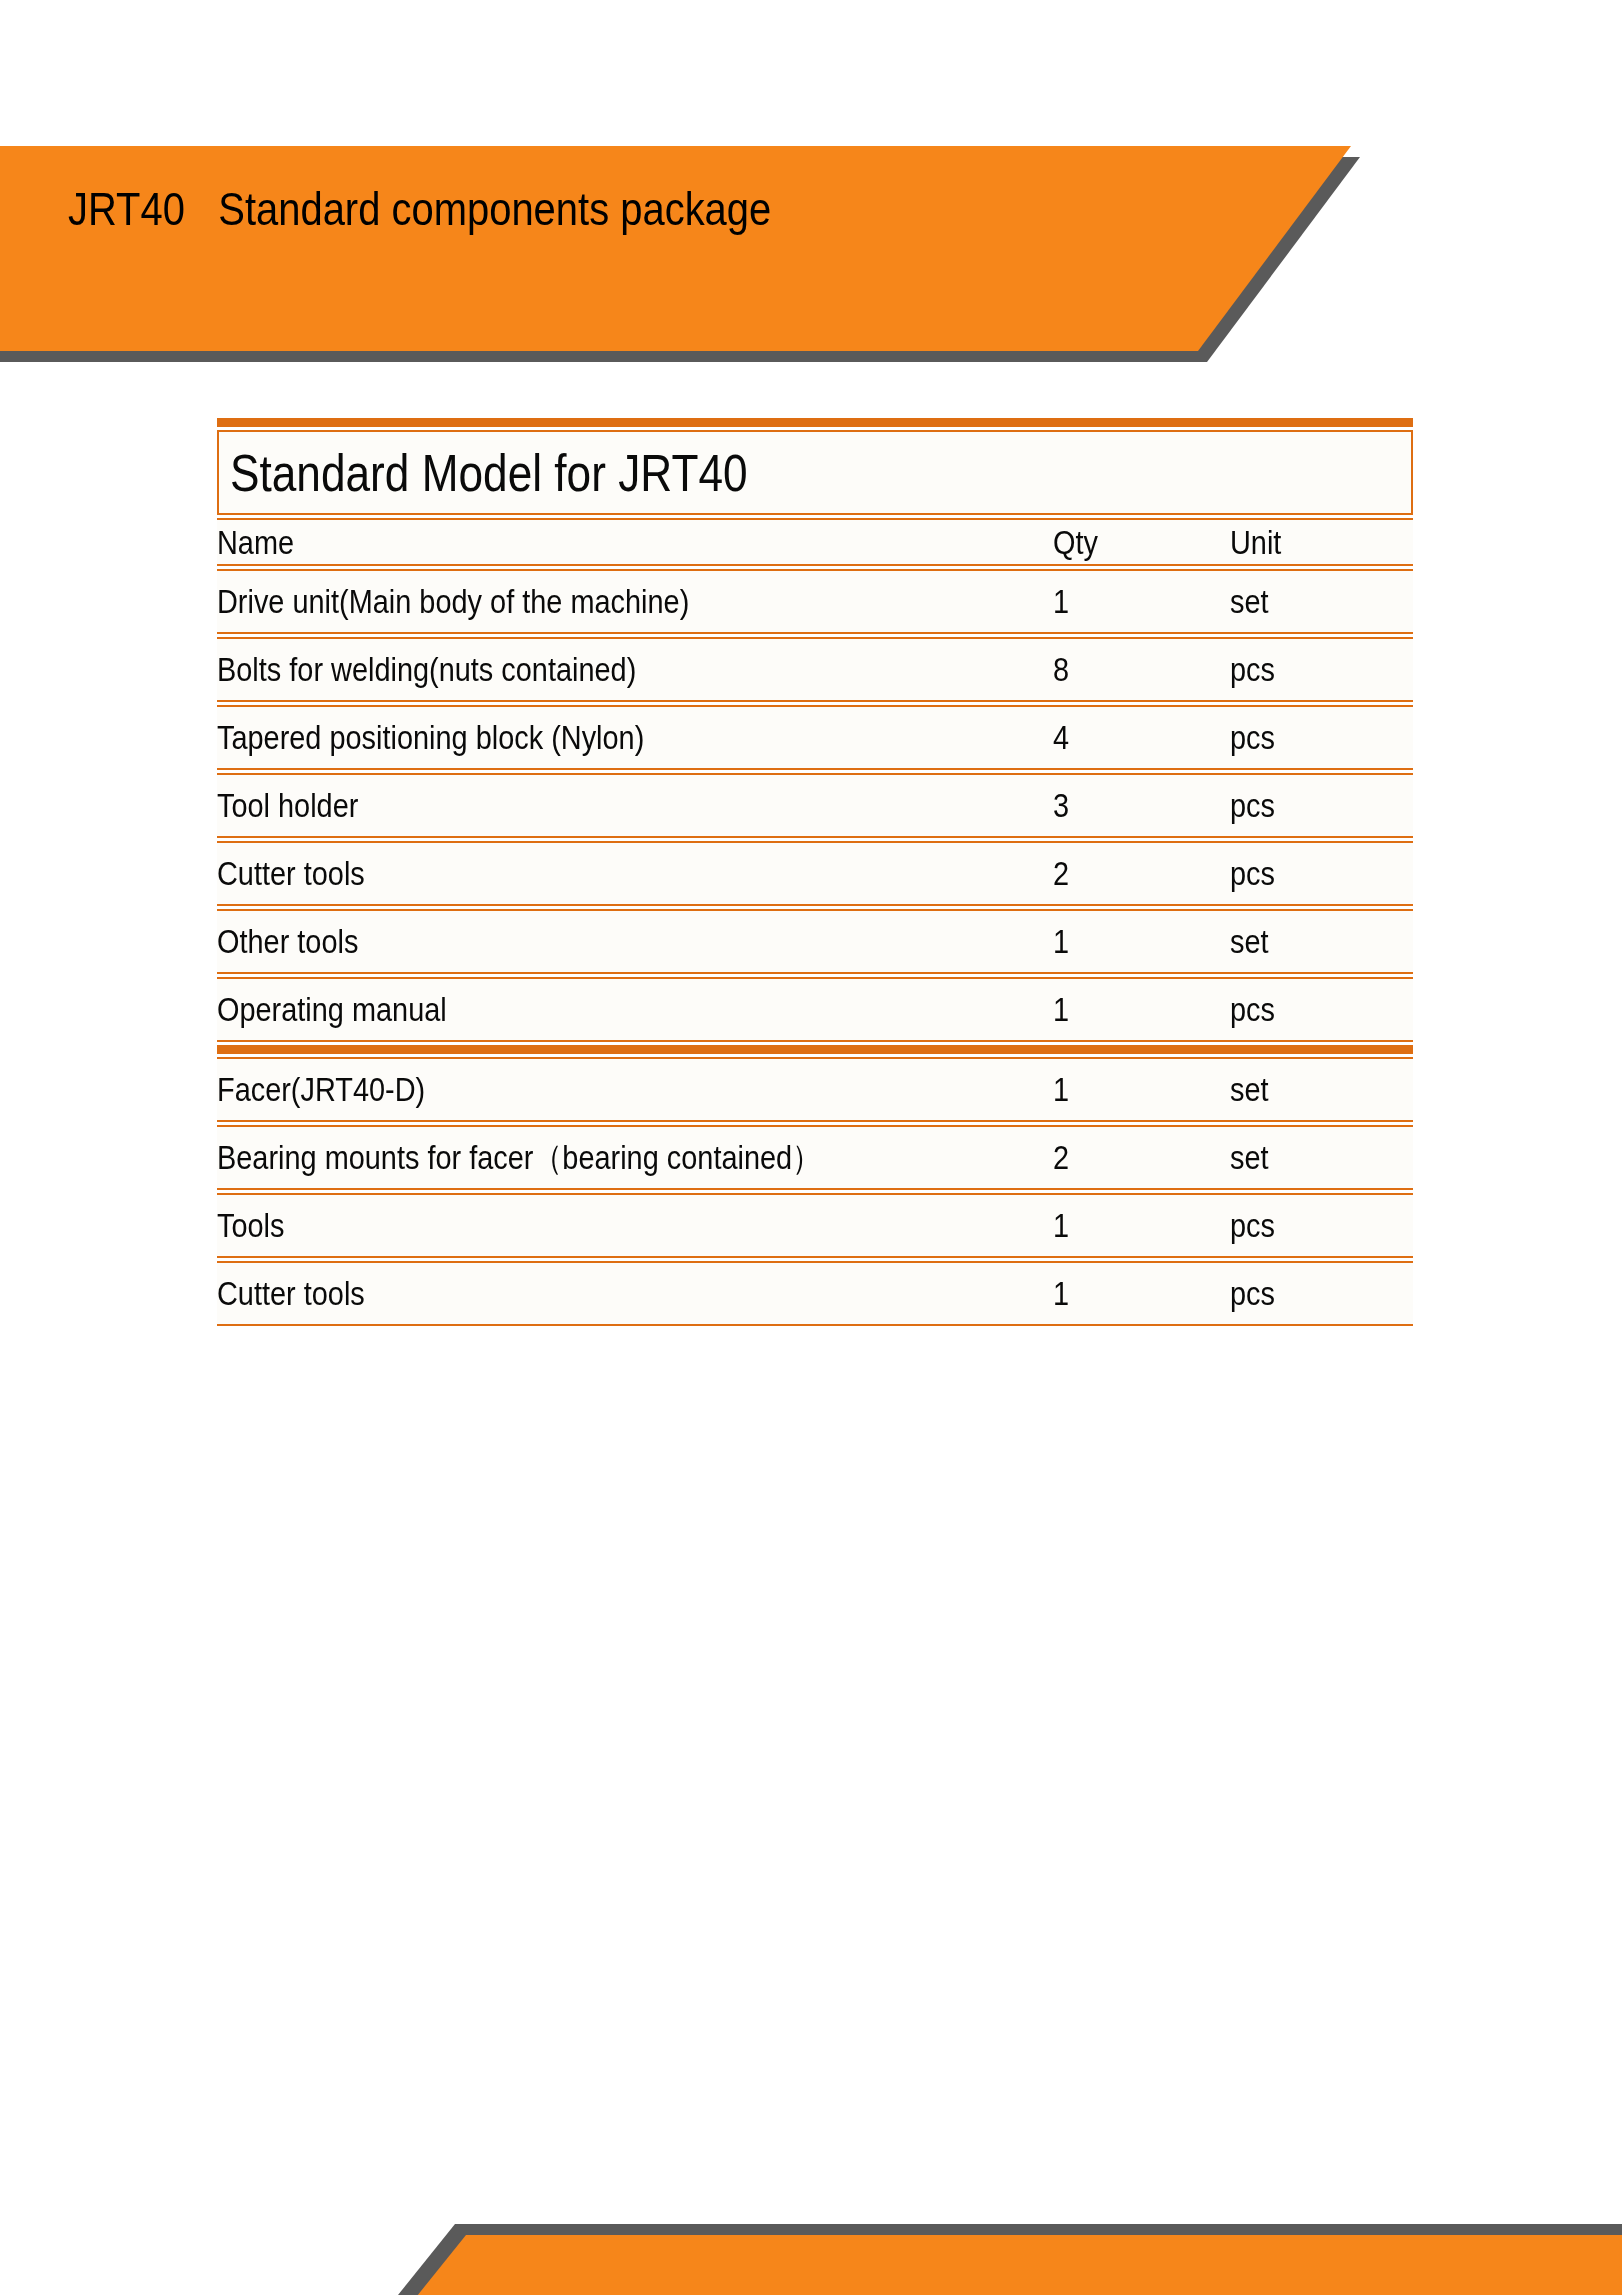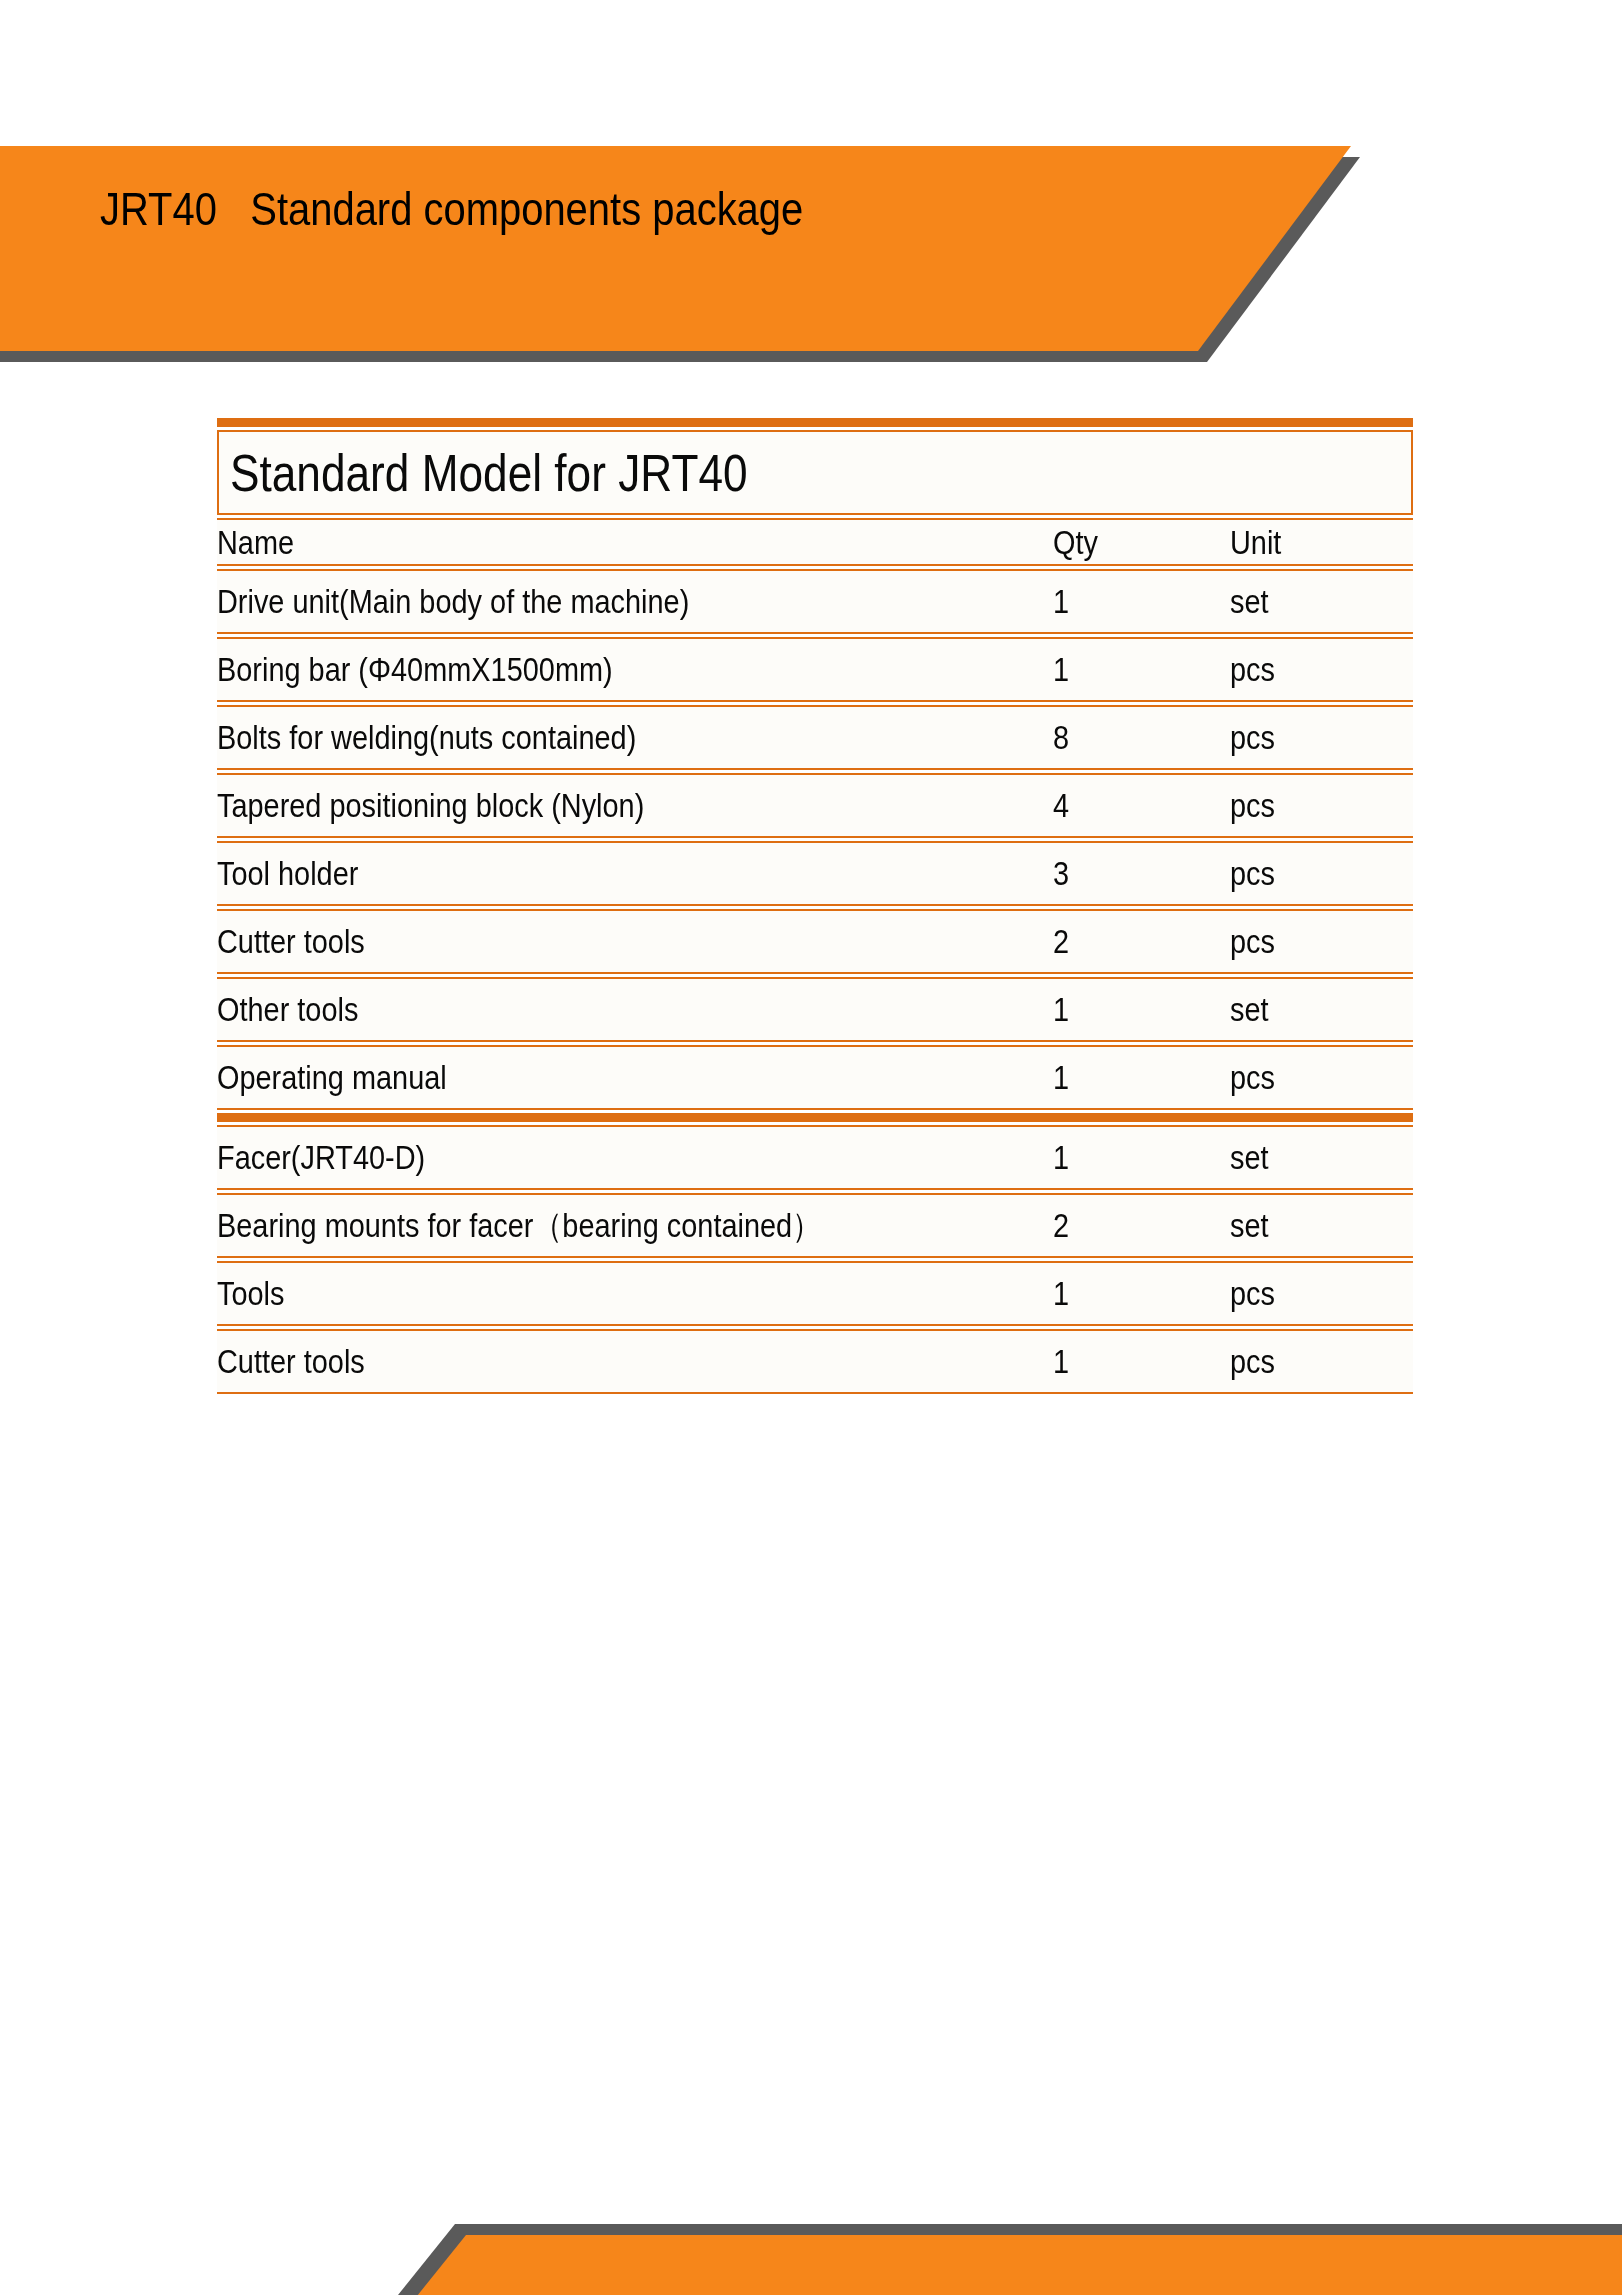--- a/index.html
+++ b/index.html
@@ -14,21 +14,21 @@
   
   .banner-shadow {
     position:absolute; left:0; top:157px; width:1360px; height:205px;
     background:#5a5a5a;
     clip-path:polygon(0 0, 1360px 0, 1207px 205px, 0 205px);
   }
   .banner {
     position:absolute; left:0; top:146px; width:1351px; height:205px;
     background:#f6861a;
     clip-path:polygon(0 0, 1351px 0, 1198px 205px, 0 205px);
-    box-sizing:border-box; padding:35px 0 0 100px;
+    box-sizing:border-box; padding:35px 0 0 68px;
   }
   .banner-title { font-size:47px; line-height:1.2; color:#000; }
 
   
   table.spec {
     position:absolute; left:217px; top:415px; width:1195px;
     border-collapse:separate; border-spacing:0 3.9px; table-layout:fixed;
   }
   table.spec td {
     box-sizing:border-box; background:#fdfcf9; padding:0;
@@ -92,25 +92,20 @@
       <td class="c-qty"><span class="cond">Qty</span></td>
       <td class="c-unit"><span class="cond">Unit</span></td>
     </tr>
 
     <tr class="data-row">
       <td class="c-name"><span class="cond">Drive unit(Main body of the machine)</span></td>
       <td class="c-qty"><span class="cond">1</span></td>
       <td class="c-unit"><span class="cond">set</span></td>
     </tr>
     <tr class="data-row">
-      <td class="c-name"><span class="cond">Boring bar (Φ40mmX1500mm)</span></td>
-      <td class="c-qty"><span class="cond">1</span></td>
-      <td class="c-unit"><span class="cond">pcs</span></td>
-    </tr>
-    <tr class="data-row">
       <td class="c-name"><span class="cond">Bolts for welding(nuts contained)</span></td>
       <td class="c-qty"><span class="cond">8</span></td>
       <td class="c-unit"><span class="cond">pcs</span></td>
     </tr>
     <tr class="data-row">
       <td class="c-name"><span class="cond">Tapered positioning block (Nylon)</span></td>
       <td class="c-qty"><span class="cond">4</span></td>
       <td class="c-unit"><span class="cond">pcs</span></td>
     </tr>
     <tr class="data-row">

